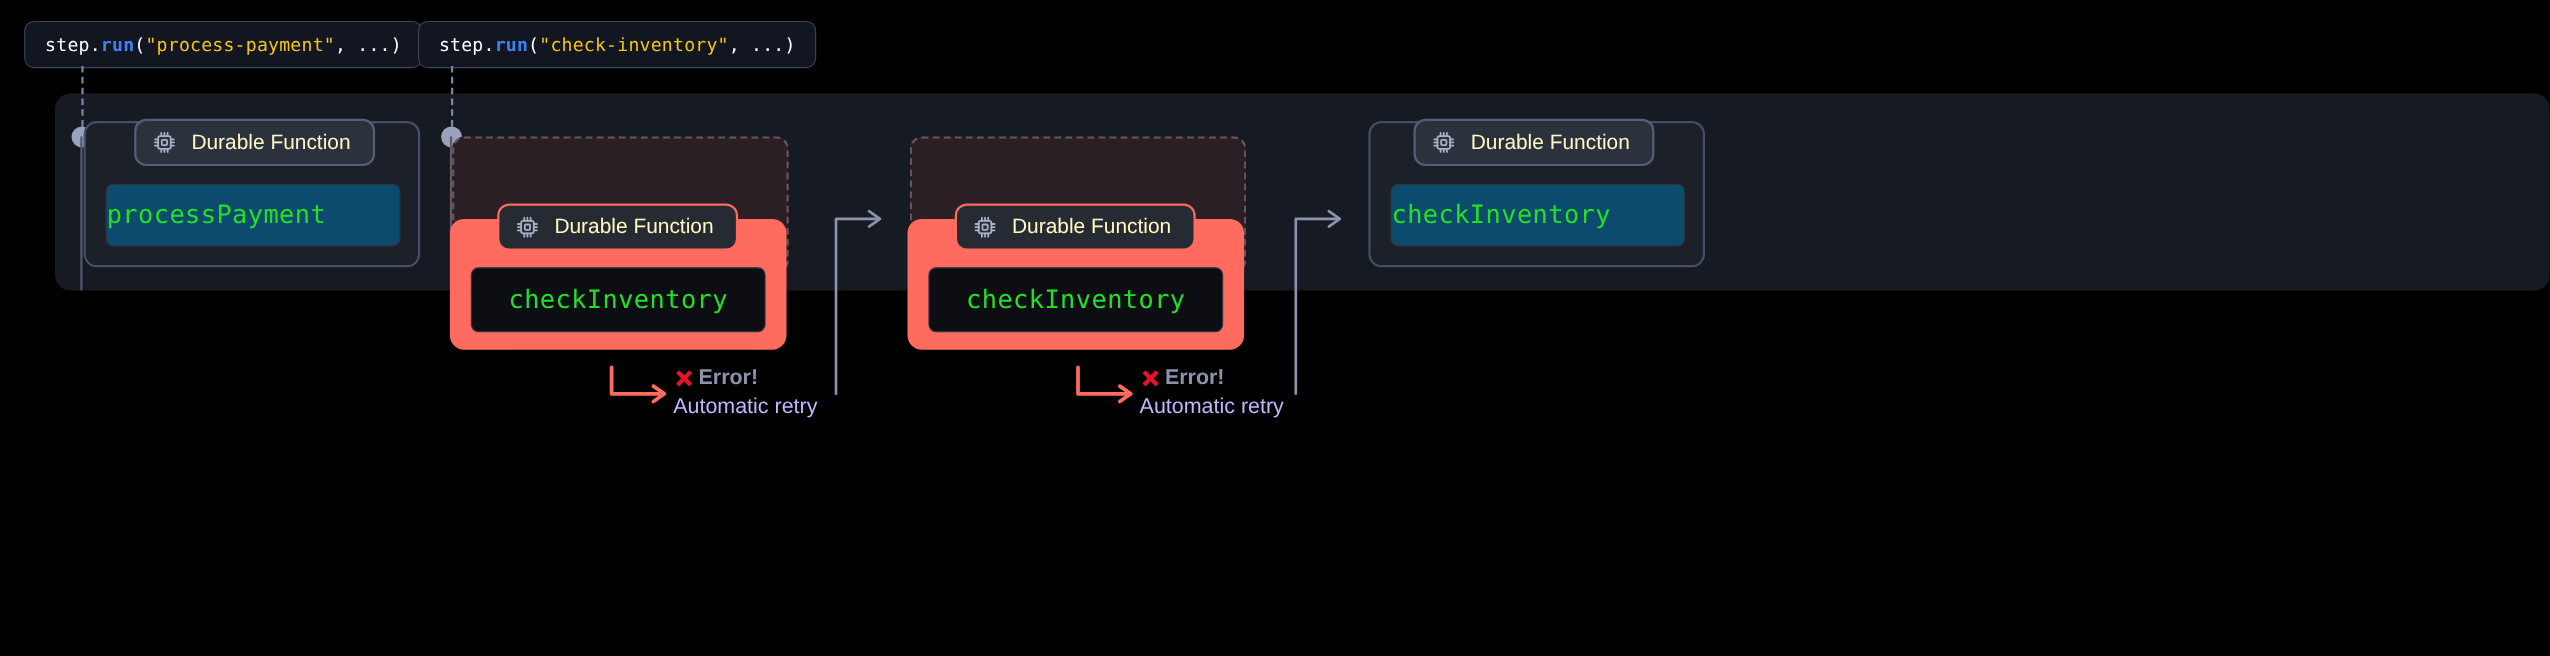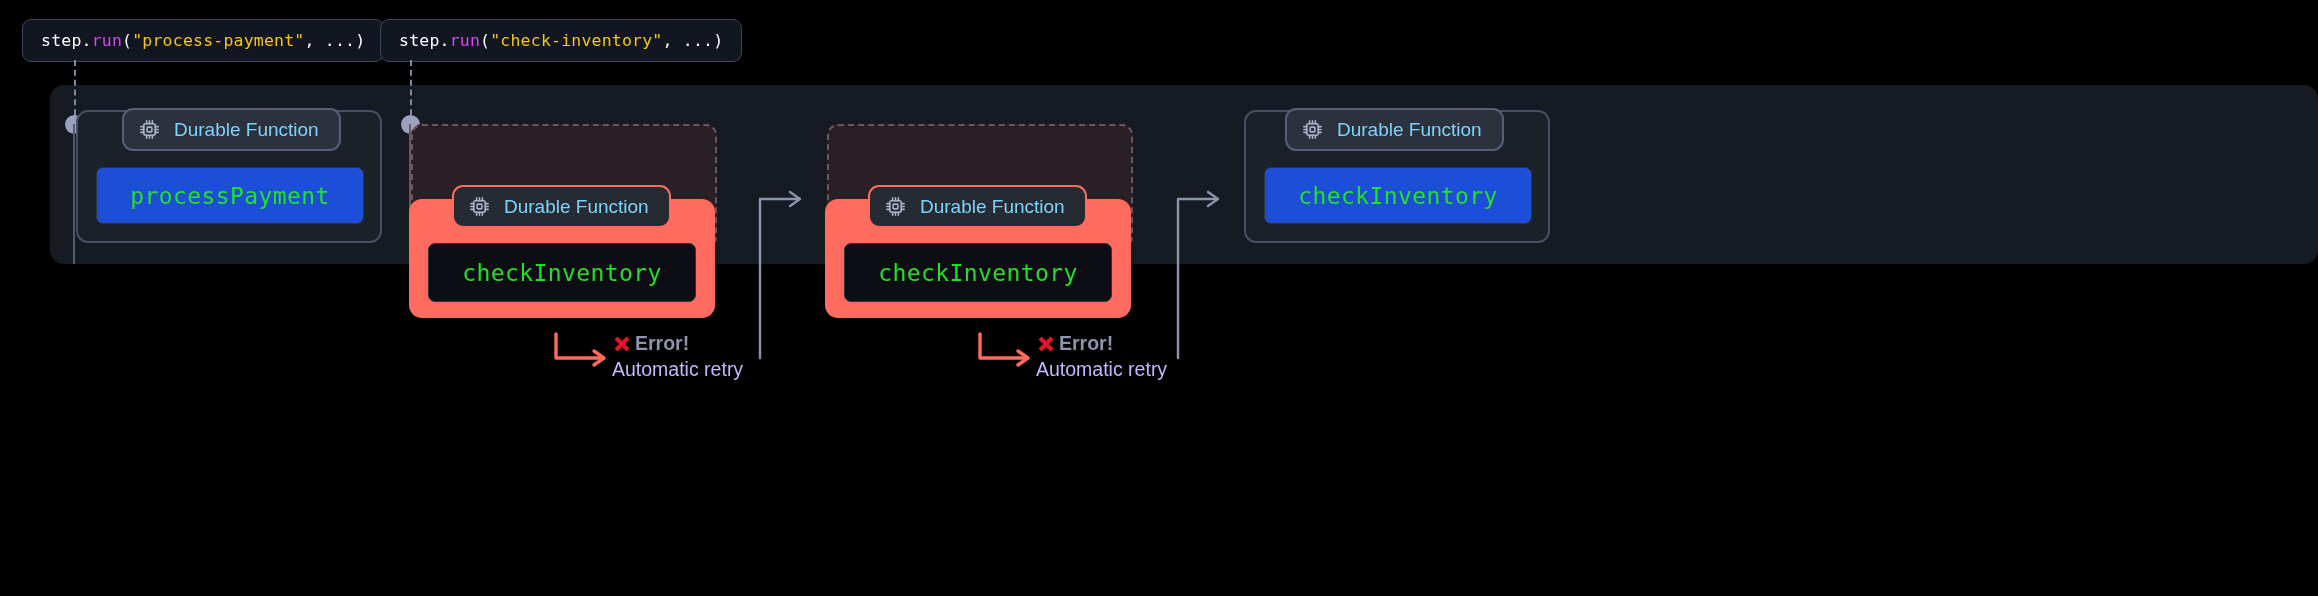--- a/index.html
+++ b/index.html
@@ -14,42 +14,42 @@
   }
 
   
   .code-label{
     background:#121620;border:1.6px solid #3e4559;border-radius:9px;
     padding:0 18px;height:41px;display:flex;align-items:center;
     font-family:"DejaVu Sans Mono","Liberation Mono",monospace;
     font-size:16.5px;white-space:nowrap;letter-spacing:.2px;
   }
   .tok-plain{color:#ffffff;}
-  .tok-fn{color:#d946ef;}
+  .tok-fn{color:#3b82f6;font-weight:bold;}
   .tok-str{color:#f5c518;}
 
   
   .dash-line{width:0;border-left:2.6px dashed #7e87a6;}
   .node-dot{width:19px;height:19px;border-radius:50%;background:#9aa2bd;}
   .h-connect{height:2.2px;background:#525a73;}
   .v-spine{width:2.2px;background:#525a73;}
 
   
   .df-card{
     border:2.2px solid #474f66;border-radius:12px;background:#1b2029;
   }
   .df-badge{
     display:flex;align-items:center;gap:13px;
     background:#2b313d;border:2.2px solid #575f78;border-radius:11px;
     height:39px;padding:0 20px 0 14px;white-space:nowrap;
   }
-  .df-badge-label{color:#7dd3fc;font-size:19px;}
+  .df-badge-label{color:#fef9c3;font-size:19px;}
   .code-box{
-    background:#1d4ed8;border:1.4px solid #2d3340;border-radius:7px;
-    display:flex;align-items:center;justify-content:center;
+    background:#0c4a6e;border:1.4px solid #2d3340;border-radius:7px;
+    display:flex;align-items:center;justify-content:flex-start;
     font-family:"DejaVu Sans Mono","Liberation Mono",monospace;
     font-size:23px;color:#24e024;letter-spacing:.4px;
   }
 
   
   .err-dashed{
     border:2.4px dashed #6b5560;border-radius:11px;background:#2b1f26;
   }
   .err-solid{
     background:#ff6b5e;border-radius:13px;

